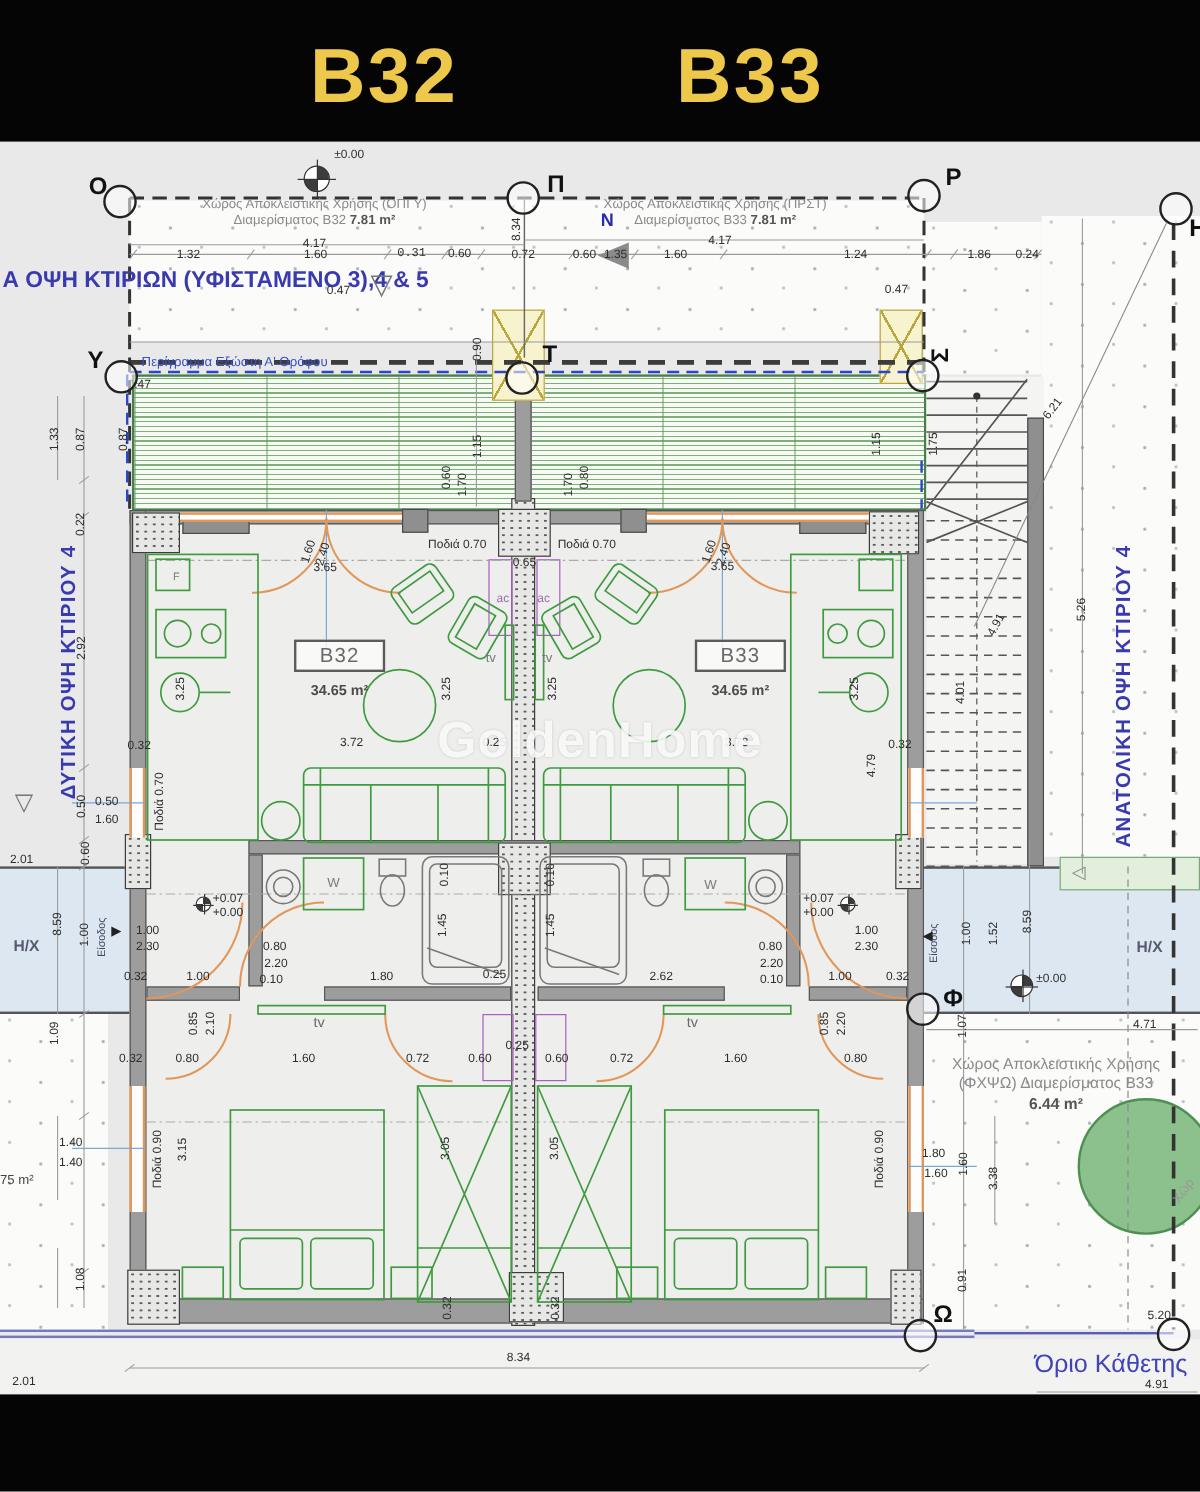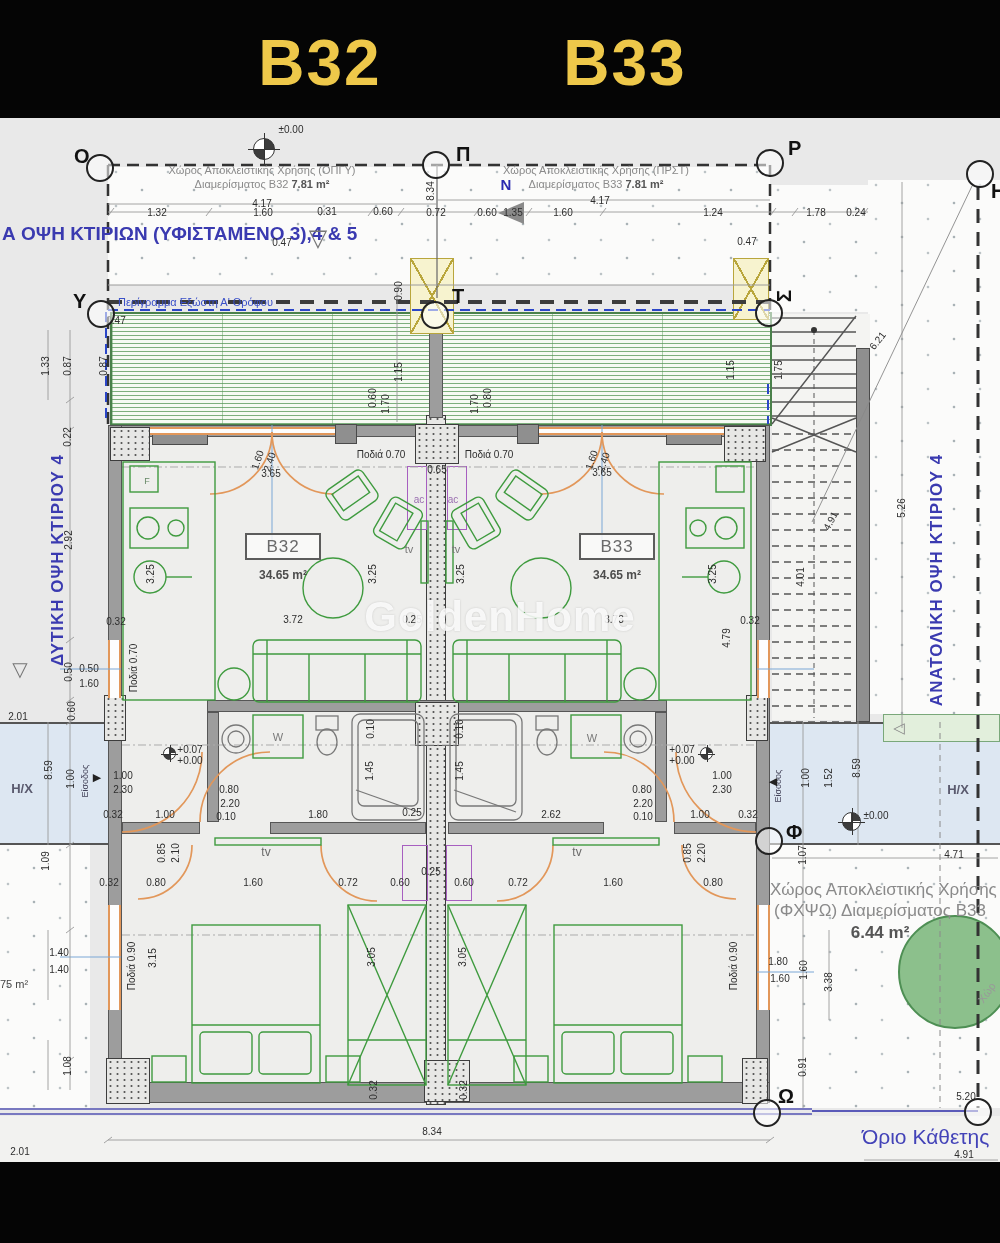--- a/index.html
+++ b/index.html
@@ -278,45 +278,45 @@
   </div>
   <div class="note" style="left:446px;top:164px;width:300px;">
     <div>Χώρος Αποκλειστικής Χρήσης (ΠΡΣΤ)</div>
     <div><span>Διαμερίσματος Β33</span> <span class="area">7.81 m²</span></div>
   </div>
   <div class="bluetxt" style="left:2px;top:224px;font-size:19px;font-weight:bold;">Α ΟΨΗ ΚΤΙΡΙΩΝ (ΥΦΙΣΤΑΜΕΝΟ 3),4 &amp; 5</div>
   <div class="bluetxt" style="left:118px;top:297px;font-size:11px;color:#3a50c8;">Περίγραμμα Εξώστη Α' Ορόφου</div>
   <div class="bluetxt" style="left:57px;top:560px;font-size:17px;font-weight:bold;letter-spacing:1px;transform:translate(-50%,-50%) rotate(-90deg);">ΔΥΤΙΚΗ ΟΨΗ ΚΤΙΡΙΟΥ 4</div>
   <div class="bluetxt" style="left:936px;top:580px;font-size:17px;font-weight:bold;letter-spacing:1px;transform:translate(-50%,-50%) rotate(-90deg);">ΑΝΑΤΟΛΙΚΗ ΟΨΗ ΚΤΙΡΙΟΥ 4</div>
   <div class="bluetxt" style="left:862px;top:1126px;font-size:21px;color:#4343b8;">Όριο Κάθετης</div>
-  <div class="note" style="left:770px;top:879px;width:220px;font-size:17px;">
+  <div class="note" style="left:770px;top:879px;width:220px;font-size:13px;">
     <div>Χώρος Αποκλειστικής Χρήσης</div>
     <div>(ΦΧΨΩ) Διαμερίσματος Β33</div>
     <div class="area">6.44 m²</div>
   </div>
 
   <div class="roombox" style="left:245px;top:533px;width:76px;height:27px;line-height:24px;">B32</div>
   <div class="roomarea" style="left:245px;top:568px;width:76px;">34.65 m²</div>
   <div class="roombox" style="left:579px;top:533px;width:76px;height:27px;line-height:24px;">B33</div>
   <div class="roomarea" style="left:579px;top:568px;width:76px;">34.65 m²</div>
 
   <div id="dims-layer">
       <span class="dim" style="left: 291px; top: 130px; transform: translate(-50%, -50%);">±0.00</span>
       <span class="dim" style="left: 262px; top: 204px; transform: translate(-50%, -50%);">4.17</span>
       <span class="dim" style="left: 600px; top: 201px; transform: translate(-50%, -50%);">4.17</span>
       <span class="dim" style="left: 157px; top: 213px; transform: translate(-50%, -50%);">1.32</span>
       <span class="dim" style="left: 263px; top: 213px; transform: translate(-50%, -50%);">1.60</span>
-      <span class="dim" style="left: 327px; top: 212px; transform: translate(-50%, -50%);">0.31</span>
+      <span class="dim" style="left: 343px; top: 212px; transform: translate(-50%, -50%); font-family: Liberation Mono, monospace;">0.31</span>
       <span class="dim" style="left: 383px; top: 212px; transform: translate(-50%, -50%);">0.60</span>
       <span class="dim" style="left: 436px; top: 213px; transform: translate(-50%, -50%);">0.72</span>
       <span class="dim" style="left: 487px; top: 213px; transform: translate(-50%, -50%);">0.60</span>
       <span class="dim" style="left: 513px; top: 213px; transform: translate(-50%, -50%);">1.35</span>
       <span class="dim" style="left: 563px; top: 213px; transform: translate(-50%, -50%);">1.60</span>
       <span class="dim" style="left: 713px; top: 213px; transform: translate(-50%, -50%);">1.24</span>
-      <span class="dim" style="left: 816px; top: 213px; transform: translate(-50%, -50%);">1.78</span>
+      <span class="dim" style="left: 816px; top: 213px; transform: translate(-50%, -50%);">1.86</span>
       <span class="dim" style="left: 856px; top: 213px; transform: translate(-50%, -50%);">0.24</span>
       <span class="dim" style="left: 282px; top: 243px; transform: translate(-50%, -50%);">0.47</span>
       <span class="dim" style="left: 747px; top: 242px; transform: translate(-50%, -50%);">0.47</span>
       <span class="dim" style="left: 431px; top: 191px; transform: translate(-50%, -50%) rotate(-90deg);">8.34</span>
       <span class="dim" style="left: 878px; top: 341px; transform: translate(-50%, -50%) rotate(-52deg);">6.21</span>
       <span class="dim" style="left: 46px; top: 366px; transform: translate(-50%, -50%) rotate(-90deg);">1.33</span>
       <span class="dim" style="left: 68px; top: 366px; transform: translate(-50%, -50%) rotate(-90deg);">0.87</span>
       <span class="dim" style="left: 104px; top: 366px; transform: translate(-50%, -50%) rotate(-90deg);">0.87</span>
       <span class="dim" style="left: 116px; top: 321px; transform: translate(-50%, -50%);">0.47</span>
       <span class="dim" style="left: 68px; top: 437px; transform: translate(-50%, -50%) rotate(-90deg);">0.22</span>

